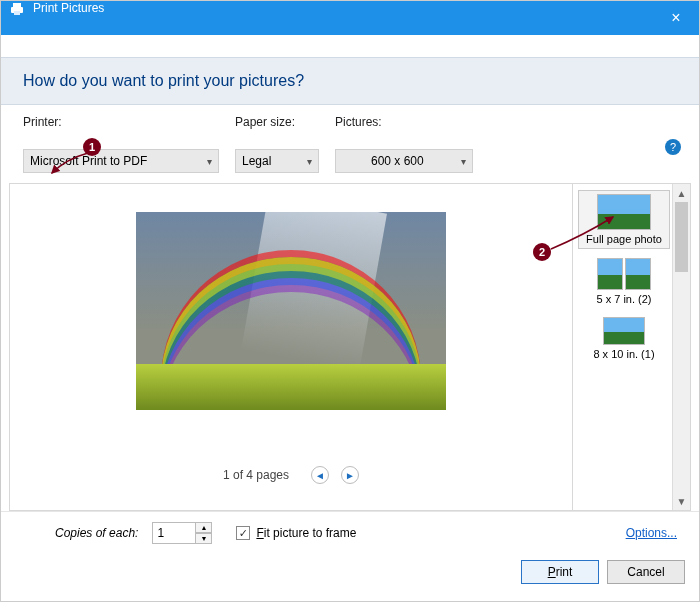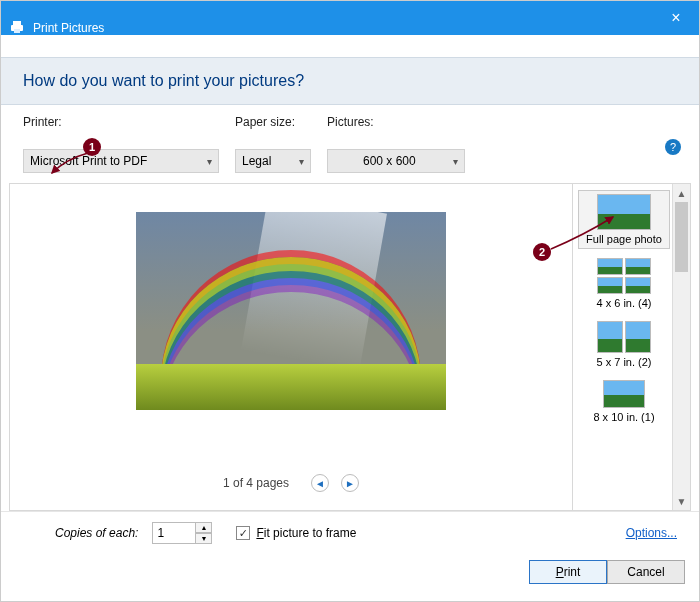--- a/index.html
+++ b/index.html
@@ -1,45 +1,45 @@
 <!DOCTYPE html>
 <html><head>
 <meta charset="utf-8">
 <style>
   * { box-sizing: border-box; font-family: "Segoe UI", Arial, sans-serif; }
   body { margin: 0; background: #fff; width: 700px; height: 602px; overflow: hidden; border: 1px solid #ccc; position: relative; }
 
-  .titlebar { height: 34px; background: #1e90e8; display: flex; align-items: flex-end; color: #fff; padding: 0 0 0 8px; position: relative; }
+  .titlebar { height: 34px; background: #1e90e8; display: flex; align-items: flex-start; color: #fff; padding: 0 0 0 8px; position: relative; }
   .titlebar .tb-icon { width: 16px; height: 16px; margin-right: 8px; }
   .titlebar .title { font-size: 12px; }
   .titlebar .close { position: absolute; right: 0; top: 0; width: 46px; height: 34px; display:flex; align-items:center; justify-content:center; color:#fff; font-size:16px; cursor:pointer; }
 
   .header-band { background: #e8eef4; border-top: 1px solid #d0dae4; border-bottom: 1px solid #d0dae4; margin: 22px 0 10px 0; padding: 14px 22px; }
   .header-band .q { color: #003a80; font-size: 16px; }
 
   .controls-row { display: flex; align-items: flex-end; padding: 0 22px; gap: 16px; position: relative; }
   .field { display: flex; flex-direction: column; }
   .field label { font-size: 12px; color: #222; margin-bottom: 20px; }
   .combo { display: flex; align-items: center; justify-content: space-between; height: 24px; background: #e9e9e9; border: 1px solid #d0d0d0; padding: 0 6px; font-size: 12px; cursor: pointer; }
   .combo .chev { font-size: 10px; color: #555; margin-left: 10px; }
   .combo.printer { width: 196px; }
-  .combo.paper { width: 76px; }
+  .combo.paper { width: 84px; }
   .combo.quality { width: 138px; padding-left: 35px; }
 
   .help-icon { position: absolute; right: 18px; top: 24px; width: 16px; height: 16px; border-radius: 50%; background: #1879c4; color: #fff; display: flex; align-items:center; justify-content:center; font-size: 11px; cursor: pointer; }
 
   .middle { display: flex; margin: 10px 8px 0 8px; height: 328px; }
   .preview-pane { flex: 1; border: 1px solid #d8d8d8; padding: 10px; display:flex; flex-direction:column; align-items:center; justify-content:space-between; }
   .preview-img { width: 310px; height: 198px; margin-top: 18px; background: #7f7f7f; position: relative; overflow:hidden; }
   .preview-img .sky { position:absolute; inset:0; background: linear-gradient(#6f87a4, #8b8f84 60%); }
   .preview-img .ground { position:absolute; left:0; right:0; bottom:0; height:46px; background: linear-gradient(#b8cf3f, #6f8a1e); }
   .preview-img .rainbow { position:absolute; left:50%; bottom:30px; width:260px; height:130px; transform: translateX(-50%); border-top-left-radius: 260px; border-top-right-radius: 260px; border-top: 7px solid rgba(255,0,0,.55); box-shadow: inset 0 7px 0 rgba(255,165,0,.5), inset 0 14px 0 rgba(255,255,0,.45), inset 0 21px 0 rgba(0,180,0,.4), inset 0 28px 0 rgba(0,100,255,.4), inset 0 35px 0 rgba(130,0,200,.4); border-left:0; border-right:0; border-bottom:0; }
   .preview-img .ray { position:absolute; left:38%; top:-10px; width:120px; height:160px; background: linear-gradient(rgba(255,255,255,.6), rgba(255,255,255,0)); transform: rotate(10deg); }
 
-  .pager { display:flex; align-items:center; gap: 12px; margin-bottom: 8px; }
+  .pager { display:flex; align-items:center; gap: 12px; margin-bottom: 16px; }
   .pager .lbl { font-size: 12px; color: #444; margin-right: 10px; }
   .navbtn { width: 18px; height: 18px; border: 1px solid #bcbcbc; border-radius: 50%; background:#fff; display:flex; align-items:center; justify-content:center; font-size: 10px; color:#1e6fbf; cursor:pointer; }
 
   .layouts { width: 118px; border-top: 1px solid #d8d8d8; border-bottom:1px solid #d8d8d8; border-right:1px solid #d8d8d8; display:flex; }
   .layout-list { flex:1; padding: 6px 2px; display:flex; flex-direction:column; gap:6px; align-items:flex-end; overflow:hidden; }
   .scrollbar { width: 18px; background:#f0f0f0; border-left:1px solid #dcdcdc; display:flex; flex-direction:column; justify-content:space-between; align-items:center; }
   .scrollbar .arrow { width:18px; height:18px; display:flex; align-items:center; justify-content:center; font-size:10px; color:#666; cursor:pointer; }
   .scrollbar .track { flex:1; position:relative; width:100%; }
   .scrollbar .thumb { position:absolute; top:0; left:2px; right:2px; height:70px; background:#c8c8c8; }
 
@@ -55,21 +55,21 @@
   .copies-row { display:flex; align-items:center; padding: 10px 10px 8px 54px; gap: 14px; border-top:1px solid #e6e6e6; }
   .copies-row .lbl { font-size:12px;font-style:italic; }
   .spinner { display:flex; align-items:center; }
   .spinner input { width: 44px; height: 22px; border: 1px solid #bbb; font-size:12px; padding: 0 4px; }
   .spin-btns { display:flex; flex-direction:column; }
   .spin-btn { width:16px; height:11px; border:1px solid #bbb; border-left:0; background:#f4f4f4; font-size:7px; display:flex; align-items:center; justify-content:center; cursor:pointer; }
   .checkbox { display:flex; align-items:center; gap:6px; font-size:12px; cursor:pointer; margin-left:10px; }
   .cb-box { width:14px; height:14px; border:1px solid #888; display:flex; align-items:center; justify-content:center; background:#fff; font-size:11px; color:#333; }
   .options-link { margin-left:auto; margin-right:12px; color:#1160c9; font-size:12px; text-decoration:underline; cursor:pointer; }
 
-  .footer { display:flex; justify-content:flex-end; gap:0; padding: 8px 14px 12px; }
+  .footer { display:flex; justify-content:flex-end; gap:8px; padding: 8px 14px 12px; }
   .btn { min-width:78px; height:24px; border:1px solid #a8a8a8; background:#eaeaea; font-size:12px; display:flex; align-items:center; justify-content:center; cursor:pointer; }
   .btn.primary { border:1px solid #2a74c7; background:#eaf3fb; }
 
   .callout { position:absolute; width:18px; height:18px; border-radius:50%; background:#7a0019; color:#fff; font-size:11px; font-weight:bold; display:flex; align-items:center; justify-content:center; z-index:50; }
   #c1 { left: 82px; top: 137px; }
   #c2 { left: 532px; top: 242px; }
   .arrow-svg { position:absolute; z-index:49; pointer-events:none; }
 </style>
 </head>
 <body>
@@ -136,29 +136,20 @@
     </div>
   </div>
 
   <div class="layouts">
     <div class="layout-list">
       <div class="layout-item selected">
         <div class="thumb-photo"></div>
         <div>Full page photo</div>
       </div>
       <div class="layout-item">
-        <div class="thumb-grid g4">
-            <div class="cell"></div>
-            <div class="cell"></div>
-            <div class="cell"></div>
-            <div class="cell"></div>
-          </div>
-        <div>4 x 6 in. (4)</div>
-      </div>
-      <div class="layout-item">
         <div class="thumb-grid g2">
             <div class="cell"></div>
             <div class="cell"></div>
           </div>
         <div>5 x 7 in. (2)</div>
       </div>
       <div class="layout-item">
         <div class="thumb-photo small"></div>
         <div>8 x 10 in. (1)</div>
       </div>

